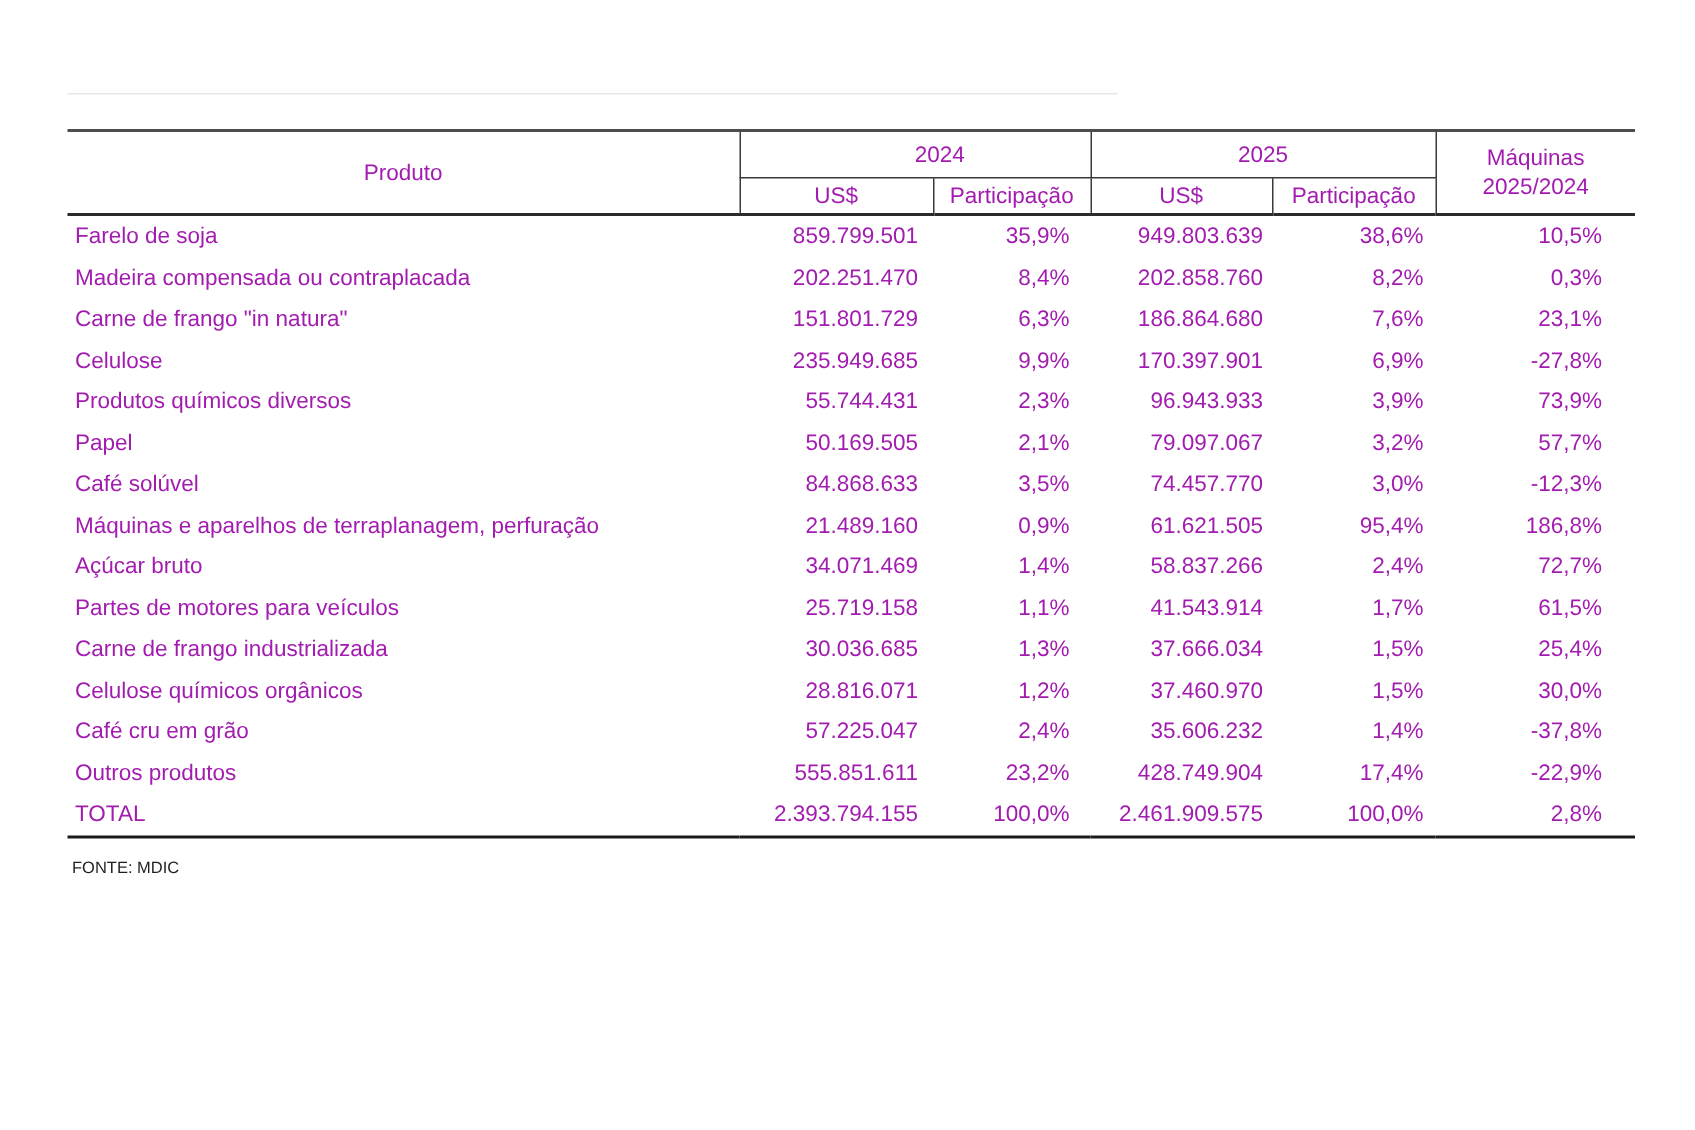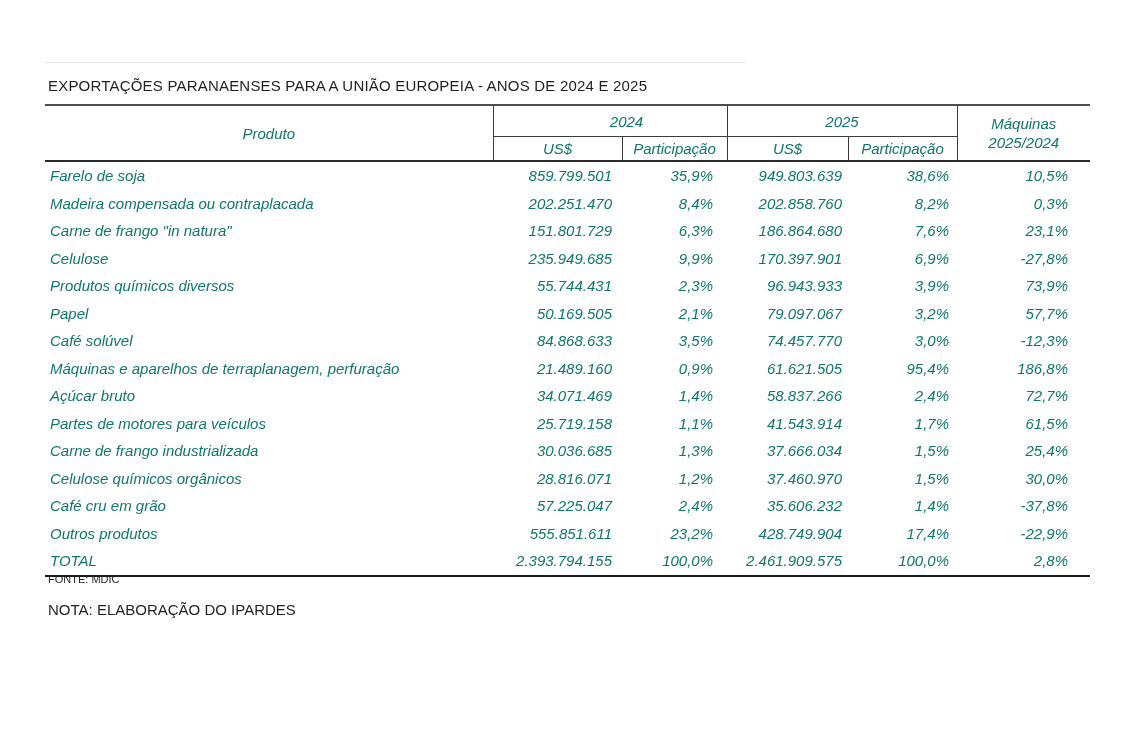--- a/index.html
+++ b/index.html
@@ -27,28 +27,27 @@
   .doc-title {
     position: absolute;
     top: 77px;
     left: 48px;
     font-size: 15px;
     letter-spacing: 0.2px;
     white-space: nowrap;
   }
   table.exports {
     position: absolute;
-    top: 104px;
+    top: 86px;
     left: 45px;
     width: 1045px;
     border-collapse: collapse;
     table-layout: fixed;
     font-size: 15px;
-    color: #0f766e;
-    font-style: italic;
+    color: #a21caf;
   }
   table.exports { border-top: 2px solid #4d4d4d; }
 
   
   thead th {
     font-weight: normal;
     text-align: center;
     vertical-align: middle;
     padding: 0;
   }
@@ -95,21 +94,20 @@
     white-space: nowrap;
   }
 </style>
 </head>
 <body>
 
 <div class="canvas">
 
   <div class="top-rule"></div>
 
-  <div class="doc-title">EXPORTAÇÕES PARANAENSES PARA A UNIÃO EUROPEIA - ANOS DE 2024 E 2025</div>
 
   <table class="exports">
     <colgroup>
       <col style="width:448px">
       <col style="width:129px">
       <col style="width:105px">
       <col style="width:121px">
       <col style="width:109px">
       <col style="width:133px">
     </colgroup>
@@ -249,15 +247,14 @@
           <td class="c-part24">100,0%</td>
           <td class="c-usd25">2.461.909.575</td>
           <td class="c-part25">100,0%</td>
           <td class="c-var">2,8%</td>
         </tr>
       </tbody>
   </table>
 
   <div class="note-source">FONTE: MDIC</div>
 
-  <div class="note-elab">NOTA: ELABORAÇÃO DO IPARDES</div>
 
 </div>
 
 </body></html>

